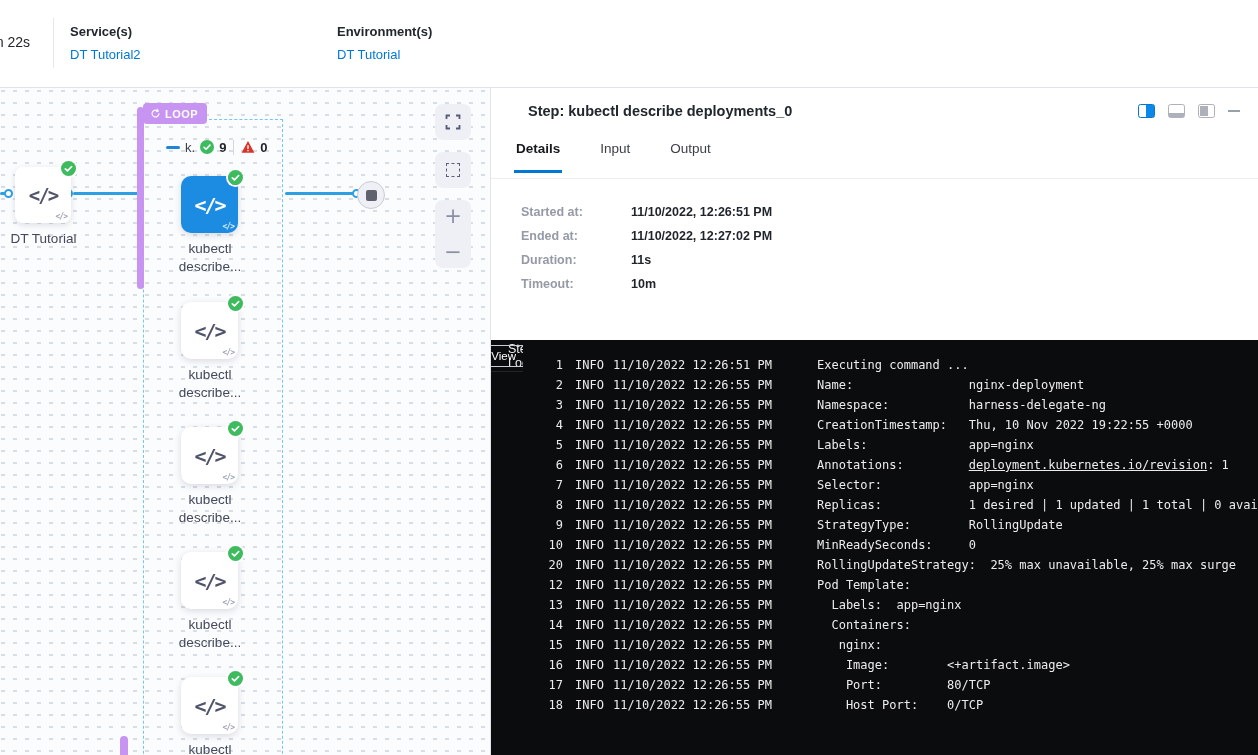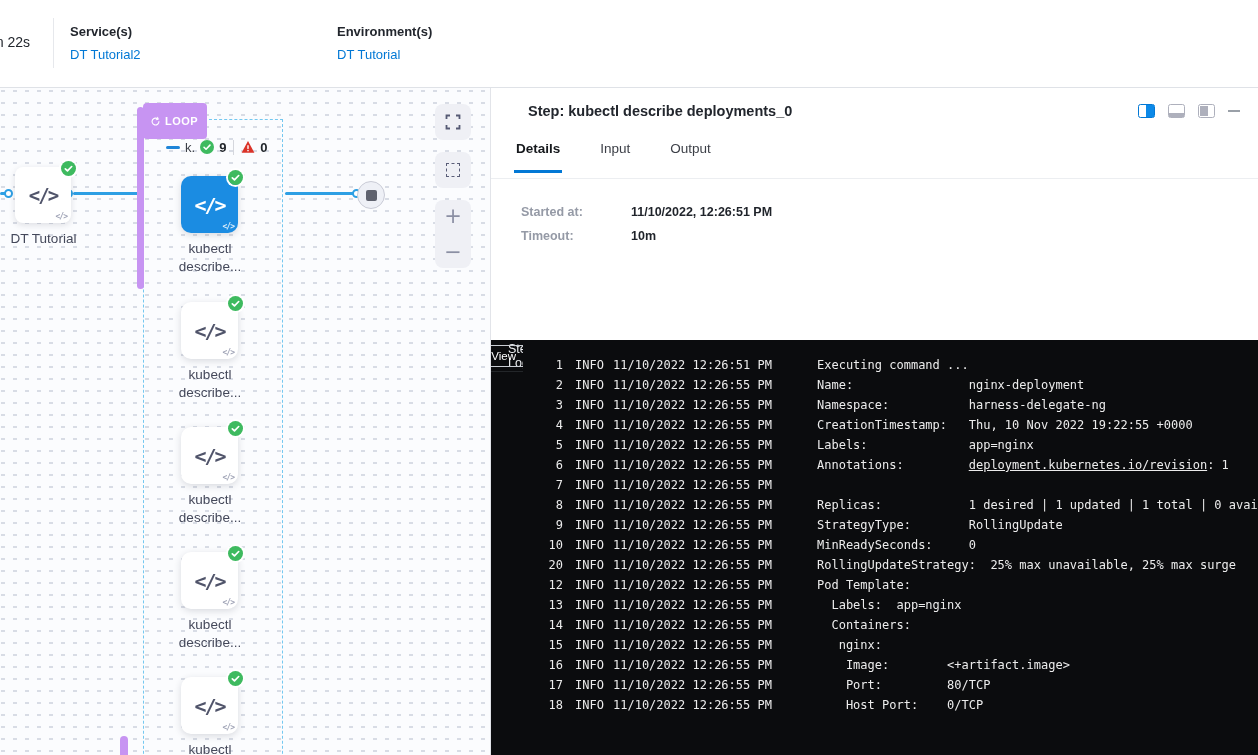--- a/index.html
+++ b/index.html
@@ -42,21 +42,21 @@
   .node-label { position:absolute; font-size:13.5px; color:#44485a; text-align:center; }
   .start-label { left:-4px; top:143px; width:95px; }
 
   
   .loop-bar { position:absolute; left:137px; top:19px; width:7px; height:182px;
     border-radius:4px; background:var(--loop-purple); }
   .loop-bar-2 { position:absolute; left:120px; top:648px; width:8px; height:20px;
     border-radius:4px 4px 0 0; background:var(--loop-purple); }
   .loop-box { position:absolute; left:143px; top:31px; width:140px; height:700px;
     border:1px dashed #74c8f0; }
-  .loop-badge { position:absolute; left:143px; top:15px; height:36px; padding:0 9px 0 7px;
+  .loop-badge { position:absolute; left:143px; top:15px; height:21px; padding:0 9px 0 7px;
     background:var(--loop-purple); border-radius:4px; display:flex; align-items:center; gap:4px;
     color:#fff; font-size:11px; font-weight:700; letter-spacing:.5px; cursor:pointer; }
   .loop-badge svg { width:11px; height:11px; }
 
   .loop-header { position:absolute; left:166px; top:50px; height:18px;
     display:flex; align-items:center; gap:5px; }
   .collapse-dash { width:14px; height:3px; border-radius:2px; background:#1f85d8; cursor:pointer; }
   .stage-short { font-size:13px; color:#3c4048; }
   .count { font-size:13px; font-weight:700; color:#22262b; }
   .count-divider { width:1px; height:15px; background:#d5d7dd; margin:0 2px; }
@@ -310,20 +310,28 @@
         <span class="tab">Input</span>
         <span class="tab">Output</span>
       </div>
 
       <div class="details">
         <div class="drow">
           <span class="dlabel">Started at:</span>
           <span class="dvalue">11/10/2022, 12:26:51 PM</span>
         </div>
         <div class="drow">
+          <span class="dlabel">Ended at:</span>
+          <span class="dvalue">11/10/2022, 12:27:02 PM</span>
+        </div>
+        <div class="drow">
+          <span class="dlabel">Duration:</span>
+          <span class="dvalue">11s</span>
+        </div>
+        <div class="drow">
           <span class="dlabel">Timeout:</span>
           <span class="dvalue">10m</span>
         </div>
       </div>
 
       <div class="logs">
         <div class="logs-header">
           <span class="logs-title">Step Logs</span>
           <span class="logs-actions">
             <svg viewBox="0 0 16 16" fill="none" stroke="#dfe1e4" stroke-width="1.5">
@@ -340,21 +348,21 @@
             <button class="console-btn">Console View</button>
           </span>
         </div>
         <div class="log-lines" id="log-lines">
             <div class="log-line"><span class="ln">1</span><span class="lvl">INFO</span><span class="time">11/10/2022 12:26:51 PM</span><span class="msg">Executing command ...</span></div>
             <div class="log-line"><span class="ln">2</span><span class="lvl">INFO</span><span class="time">11/10/2022 12:26:55 PM</span><span class="msg">Name:                nginx-deployment</span></div>
             <div class="log-line"><span class="ln">3</span><span class="lvl">INFO</span><span class="time">11/10/2022 12:26:55 PM</span><span class="msg">Namespace:           harness-delegate-ng</span></div>
             <div class="log-line"><span class="ln">4</span><span class="lvl">INFO</span><span class="time">11/10/2022 12:26:55 PM</span><span class="msg">CreationTimestamp:   Thu, 10 Nov 2022 19:22:55 +0000</span></div>
             <div class="log-line"><span class="ln">5</span><span class="lvl">INFO</span><span class="time">11/10/2022 12:26:55 PM</span><span class="msg">Labels:              app=nginx</span></div>
             <div class="log-line"><span class="ln">6</span><span class="lvl">INFO</span><span class="time">11/10/2022 12:26:55 PM</span><span class="msg">Annotations:         <span class="u">deployment.kubernetes.io/revision</span>: 1</span></div>
-            <div class="log-line"><span class="ln">7</span><span class="lvl">INFO</span><span class="time">11/10/2022 12:26:55 PM</span></div>
+            <div class="log-line"><span class="ln">7</span><span class="lvl">INFO</span><span class="time">11/10/2022 12:26:55 PM</span><span class="msg">Selector:            app=nginx</span></div>
             <div class="log-line"><span class="ln">8</span><span class="lvl">INFO</span><span class="time">11/10/2022 12:26:55 PM</span><span class="msg">Replicas:            1 desired | 1 updated | 1 total | 0 available | 0 unavailable</span></div>
             <div class="log-line"><span class="ln">9</span><span class="lvl">INFO</span><span class="time">11/10/2022 12:26:55 PM</span><span class="msg">StrategyType:        RollingUpdate</span></div>
             <div class="log-line"><span class="ln">10</span><span class="lvl">INFO</span><span class="time">11/10/2022 12:26:55 PM</span><span class="msg">MinReadySeconds:     0</span></div>
             <div class="log-line"><span class="ln">20</span><span class="lvl">INFO</span><span class="time">11/10/2022 12:26:55 PM</span><span class="msg">RollingUpdateStrategy:  25% max unavailable, 25% max surge</span></div>
             <div class="log-line"><span class="ln">12</span><span class="lvl">INFO</span><span class="time">11/10/2022 12:26:55 PM</span><span class="msg">Pod Template:</span></div>
             <div class="log-line"><span class="ln">13</span><span class="lvl">INFO</span><span class="time">11/10/2022 12:26:55 PM</span><span class="msg">  Labels:  app=nginx</span></div>
             <div class="log-line"><span class="ln">14</span><span class="lvl">INFO</span><span class="time">11/10/2022 12:26:55 PM</span><span class="msg">  Containers:</span></div>
             <div class="log-line"><span class="ln">15</span><span class="lvl">INFO</span><span class="time">11/10/2022 12:26:55 PM</span><span class="msg">   nginx:</span></div>
             <div class="log-line"><span class="ln">16</span><span class="lvl">INFO</span><span class="time">11/10/2022 12:26:55 PM</span><span class="msg">    Image:        &lt;+artifact.image&gt;</span></div>
             <div class="log-line"><span class="ln">17</span><span class="lvl">INFO</span><span class="time">11/10/2022 12:26:55 PM</span><span class="msg">    Port:         80/TCP</span></div>

